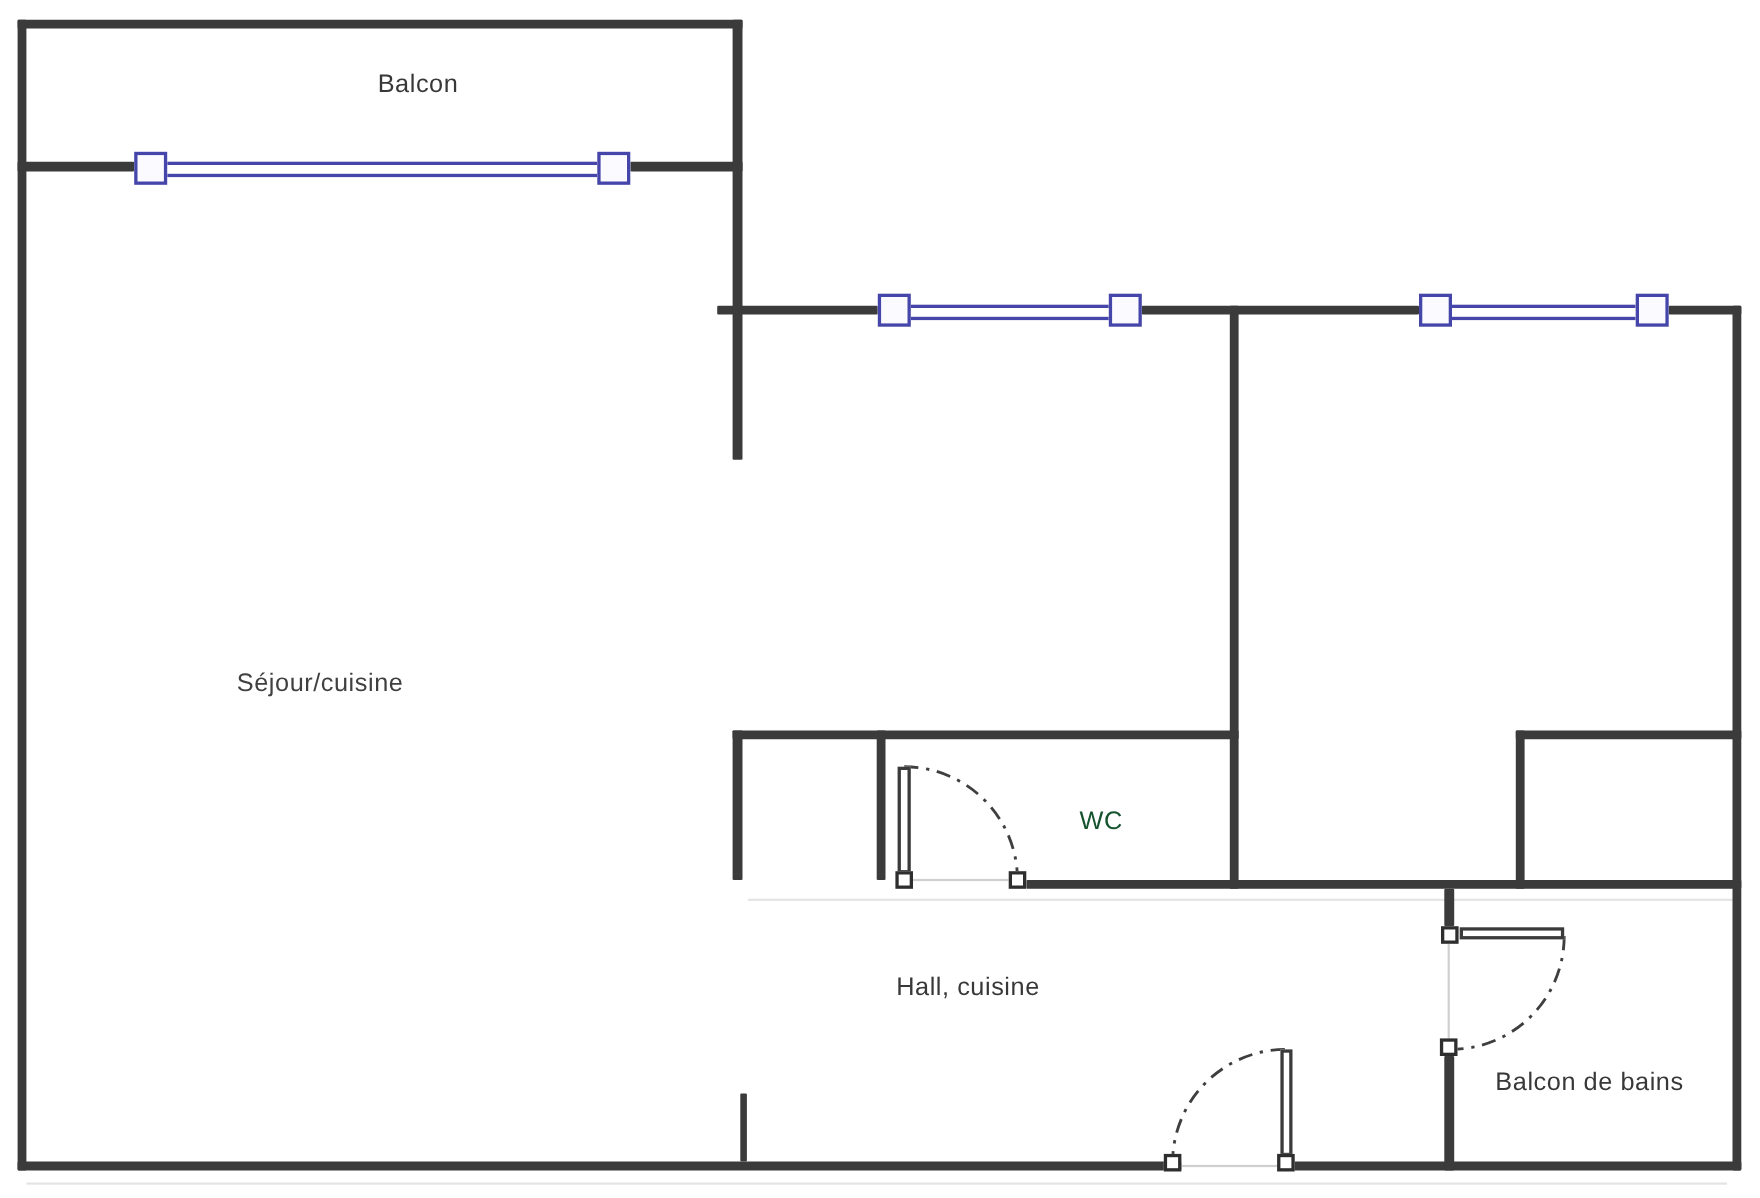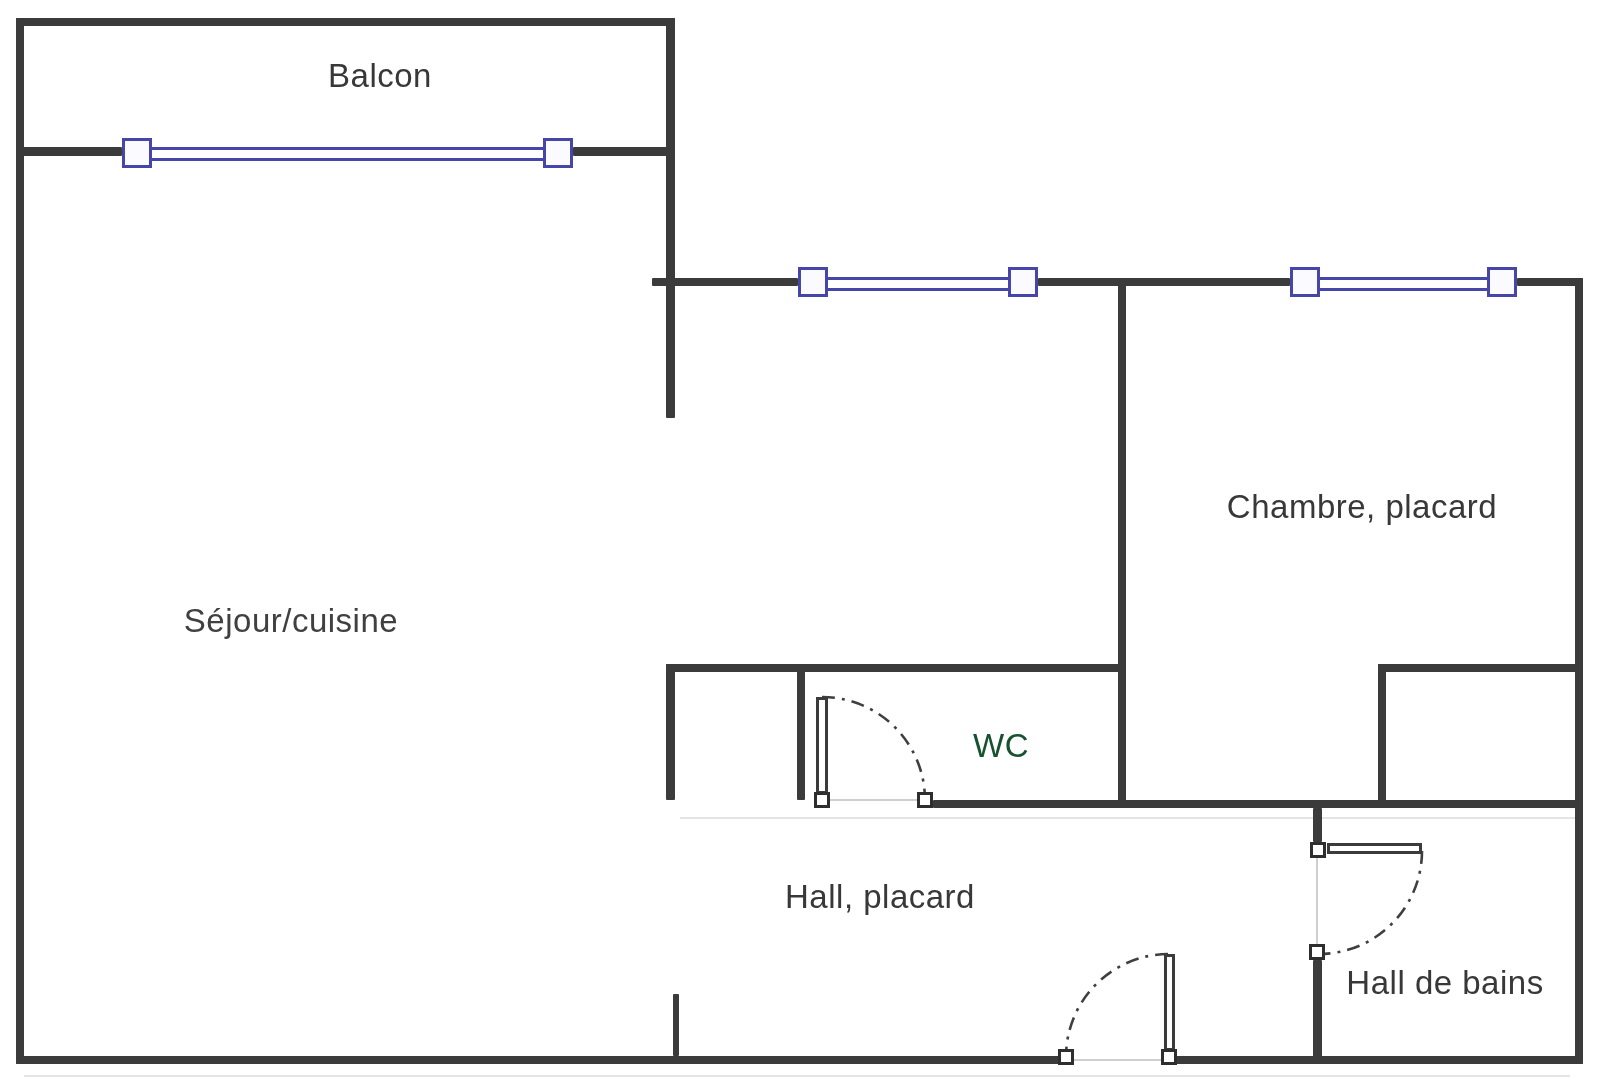--- a/index.html
+++ b/index.html
@@ -23,40 +23,39 @@
     position:absolute;width:16px;height:16px;
     background:#ffffff;border:3px solid #2e2e2e;
     box-sizing:border-box;
   }
   .leaf{
     position:absolute;background:#ffffff;border:3px solid #3b3b3b;
     box-sizing:border-box;
   }
   .room-label{
     position:absolute;transform:translate(-50%,-50%);
-    color:#383838;font-size:33px;letter-spacing:0.5px;
+    color:#383838;font-size:23px;letter-spacing:0.5px;
     white-space:nowrap;
   }
   #arc-overlay{position:absolute;left:0;top:0;width:1600px;height:1089px;pointer-events:none;}
 </style>
 </head>
 <body>
 
 <div id="plan">
   <svg id="arc-overlay" viewBox="0 0 1600 1089">
       <path d="M 822 697 A 103 103 0 0 1 925 800" fill="none" stroke="#3f3f3f" stroke-width="2.6" stroke-dasharray="13 7 3 7"></path>
       <path d="M 1422 851 A 103 103 0 0 1 1319 954" fill="none" stroke="#3f3f3f" stroke-width="2.6" stroke-dasharray="13 7 3 7"></path>
       <path d="M 1168 954 A 103 103 0 0 0 1066 1057" fill="none" stroke="#3f3f3f" stroke-width="2.6" stroke-dasharray="13 7 3 7"></path>
     </svg>
   <div class="room-label" style="left: 380px; top: 76px; color: rgb(56, 56, 56);">Balcon</div>
   <div class="room-label" style="left: 291px; top: 621px; color: #404040;">Séjour/cuisine</div>
-  <div class="room-label" style="left: 1362px; top: 507px; color: rgb(56, 56, 56);">Chambre, placard</div>
   <div class="room-label" style="left: 1001px; top: 746px; color: #14532d;">WC</div>
-  <div class="room-label" style="left: 880px; top: 897px; color: rgb(56, 56, 56);">Hall, placard</div>
-  <div class="room-label" style="left: 1445px; top: 983px; color: rgb(56, 56, 56);">Hall de bains</div>
+  <div class="room-label" style="left: 880px; top: 897px; color: rgb(56, 56, 56);">Hall, cuisine</div>
+  <div class="room-label" style="left: 1445px; top: 983px; color: rgb(56, 56, 56);">Balcon de bains</div>
 <div class="shadow-line" style="left: 680px; top: 817px; width: 895px; height: 2px;"></div>
     <div class="shadow-line" style="left: 24px; top: 1075px; width: 1546px; height: 2px;"></div>
     <div class="wall" style="left: 16px; top: 18px; width: 659px; height: 8px; background: rgb(59, 59, 59);"></div>
     <div class="wall" style="left: 16px; top: 147px; width: 106px; height: 9px; background: rgb(59, 59, 59);"></div>
     <div class="wall" style="left: 573px; top: 147px; width: 102px; height: 9px; background: rgb(59, 59, 59);"></div>
     <div class="wall" style="left: 652px; top: 278px; width: 146px; height: 8px; background: rgb(59, 59, 59);"></div>
     <div class="wall" style="left: 1038px; top: 278px; width: 252px; height: 8px; background: rgb(59, 59, 59);"></div>
     <div class="wall" style="left: 1517px; top: 278px; width: 66px; height: 8px; background: rgb(59, 59, 59);"></div>
     <div class="wall" style="left: 666px; top: 664px; width: 460px; height: 8px; background: rgb(59, 59, 59);"></div>
     <div class="wall" style="left: 1378px; top: 664px; width: 205px; height: 8px; background: rgb(59, 59, 59);"></div>

